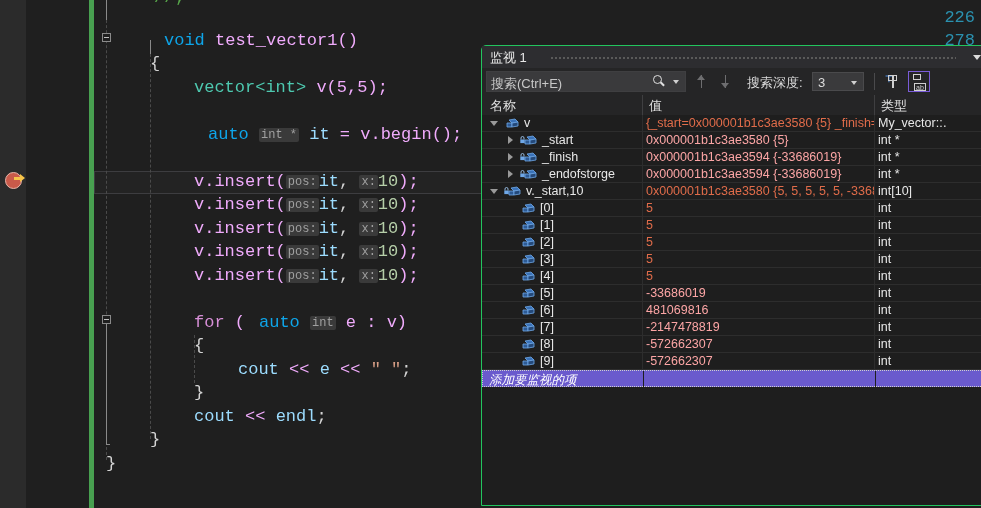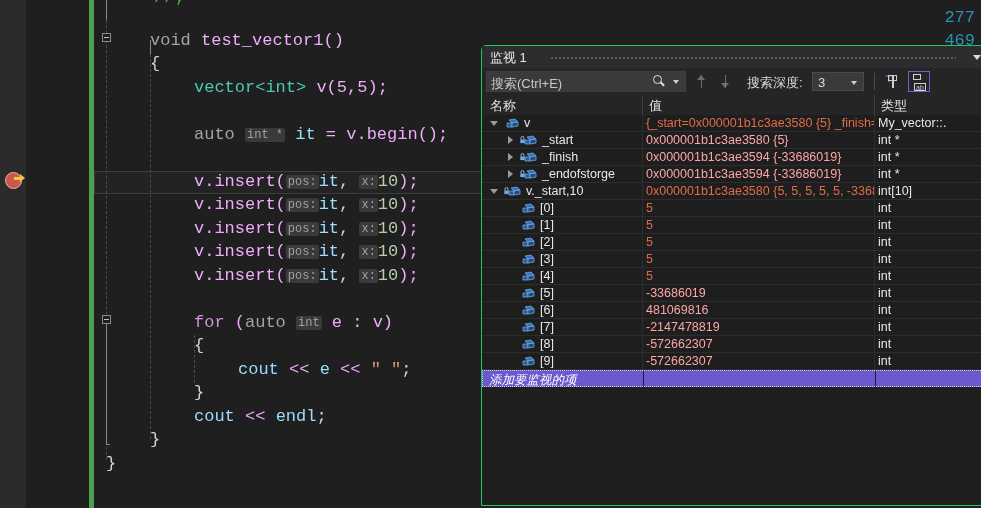--- a/index.html
+++ b/index.html
@@ -12,21 +12,21 @@
   .linecol{position:absolute;left:26px;top:0;width:62px;height:508px;background:#1f1f1f;}
   .changebar{position:absolute;left:89px;top:0;width:5px;height:508px;background:#48a050;}
   .code-area{position:absolute;left:94px;top:0;right:0;height:508px;}
 
   .ln{position:absolute;right:6px;width:56px;text-align:right;color:#2b91af;
       font-family:"Liberation Mono",monospace;font-size:17px;line-height:23.5px;}
 
   .cl{position:absolute;left:0;white-space:pre;color:#d4d4d4;
       font-family:"Liberation Mono",monospace;font-size:17px;line-height:23.5px;}
 
-  .kw{color:#a3a3a3;}
+  .kw{color:#0ea5e9;margin-left:14px;}
   .kw2{color:#d78fd7;}
   .ty{color:#4ec9b0;}
   .fn{color:#f0abfc;}
   .pl{color:#f0abfc;}
   .num{color:#b5cea8;}
   .id{color:#9cdcfe;}
   .str{color:#d69d85;}
   .pun{color:#d4d4d4;}
   .cmt{color:#57a64a;}
   .hint{background:#3a3a3a;color:#a0a0a0;font-size:12px;padding:0 2px;border-radius:2px;
@@ -132,22 +132,22 @@
   <div class="editor">
     <div class="gutter-far"></div>
     <div class="linecol"></div>
     <div class="changebar"></div>
 
     <div class="bpoint" style="top:172px;">
       <div class="bparrow"></div>
     </div>
 
     <div class="ln" style="top:-12px;"></div>
-    <div class="ln" style="top:6px;">277</div>
-    <div class="ln" style="top:29px;">469</div>
+    <div class="ln" style="top:6px;">226</div>
+    <div class="ln" style="top:29px;">278</div>
     <div class="ln" style="top:52px;">279</div>
     <div class="ln" style="top:76px;">280</div>
     <div class="ln" style="top:99px;">281</div>
     <div class="ln" style="top:123px;">282</div>
     <div class="ln" style="top:146px;">283</div>
     <div class="ln" style="top:170px;">284</div>
     <div class="ln" style="top:193px;">285</div>
     <div class="ln" style="top:217px;">286</div>
     <div class="ln" style="top:240px;">287</div>
     <div class="ln" style="top:264px;">288</div>

